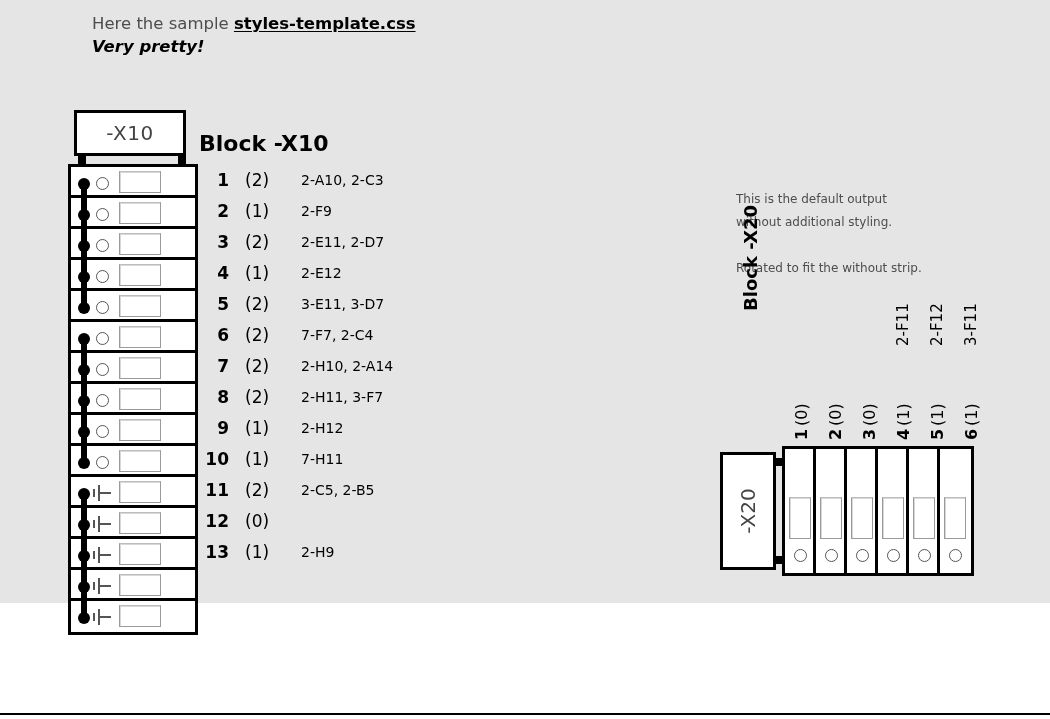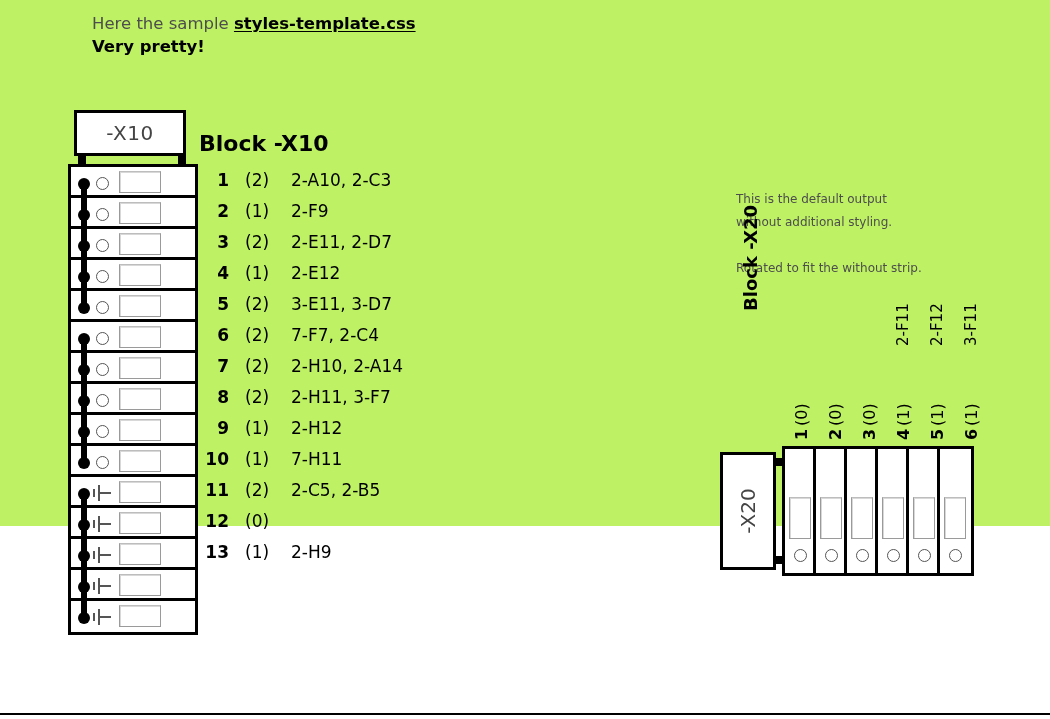--- a/index.html
+++ b/index.html
@@ -4,38 +4,39 @@
 <title>Terminal Block Report</title>
 <style>
   * { box-sizing: border-box; }
   html, body {
     margin: 0; padding: 0;
     width: 1050px; height: 719px;
     background: #ffffff;
     font-family: "DejaVu Sans", "Liberation Sans", sans-serif;
     overflow: hidden;
   }
-  #page { position: relative; width: 1050px; height: 526px; background: #bef264; }
+  #page { position: relative; width: 1050px; height: 603px; background: #e5e5e5; }
 
   
   .intro {
     position: absolute;
     left: 92px; top: 13px;
     font-size: 16.5px;
     line-height: 22.5px;
     color: #4d4d4d;
     white-space: nowrap;
   }
   .intro .strong {
     font-weight: bold;
     color: #000;
     text-decoration: underline;
     text-underline-offset: 2px;
   }
   .intro .pretty {
+    font-style: italic;
     font-weight: bold;
     color: #000;
   }
 
   
   .note-right {
     position: absolute;
     left: 736px; top: 188px;
     font-size: 12px;
     line-height: 23px;
@@ -164,22 +165,22 @@
   .x10-line .num {
     position: absolute; left: 0; width: 30px;
     text-align: right;
     font-size: 17px; font-weight: bold; color: #000;
   }
   .x10-line .cnt {
     position: absolute; left: 46px;
     font-size: 17px; color: #000;
   }
   .x10-line .tgt {
-    position: absolute; left: 92px;
-    font-size: 17px; color: #000;
+    position: absolute; left: 102px;
+    font-size: 14px; color: #000;
   }
 
   
   #x20-graphic { position: absolute; left: 718px; top: 300px; }
 
   .x20-title {
     position: absolute;
     left: 740px; top: 311px;
     font-size: 18px; font-weight: bold; color: #000;
     white-space: nowrap;

